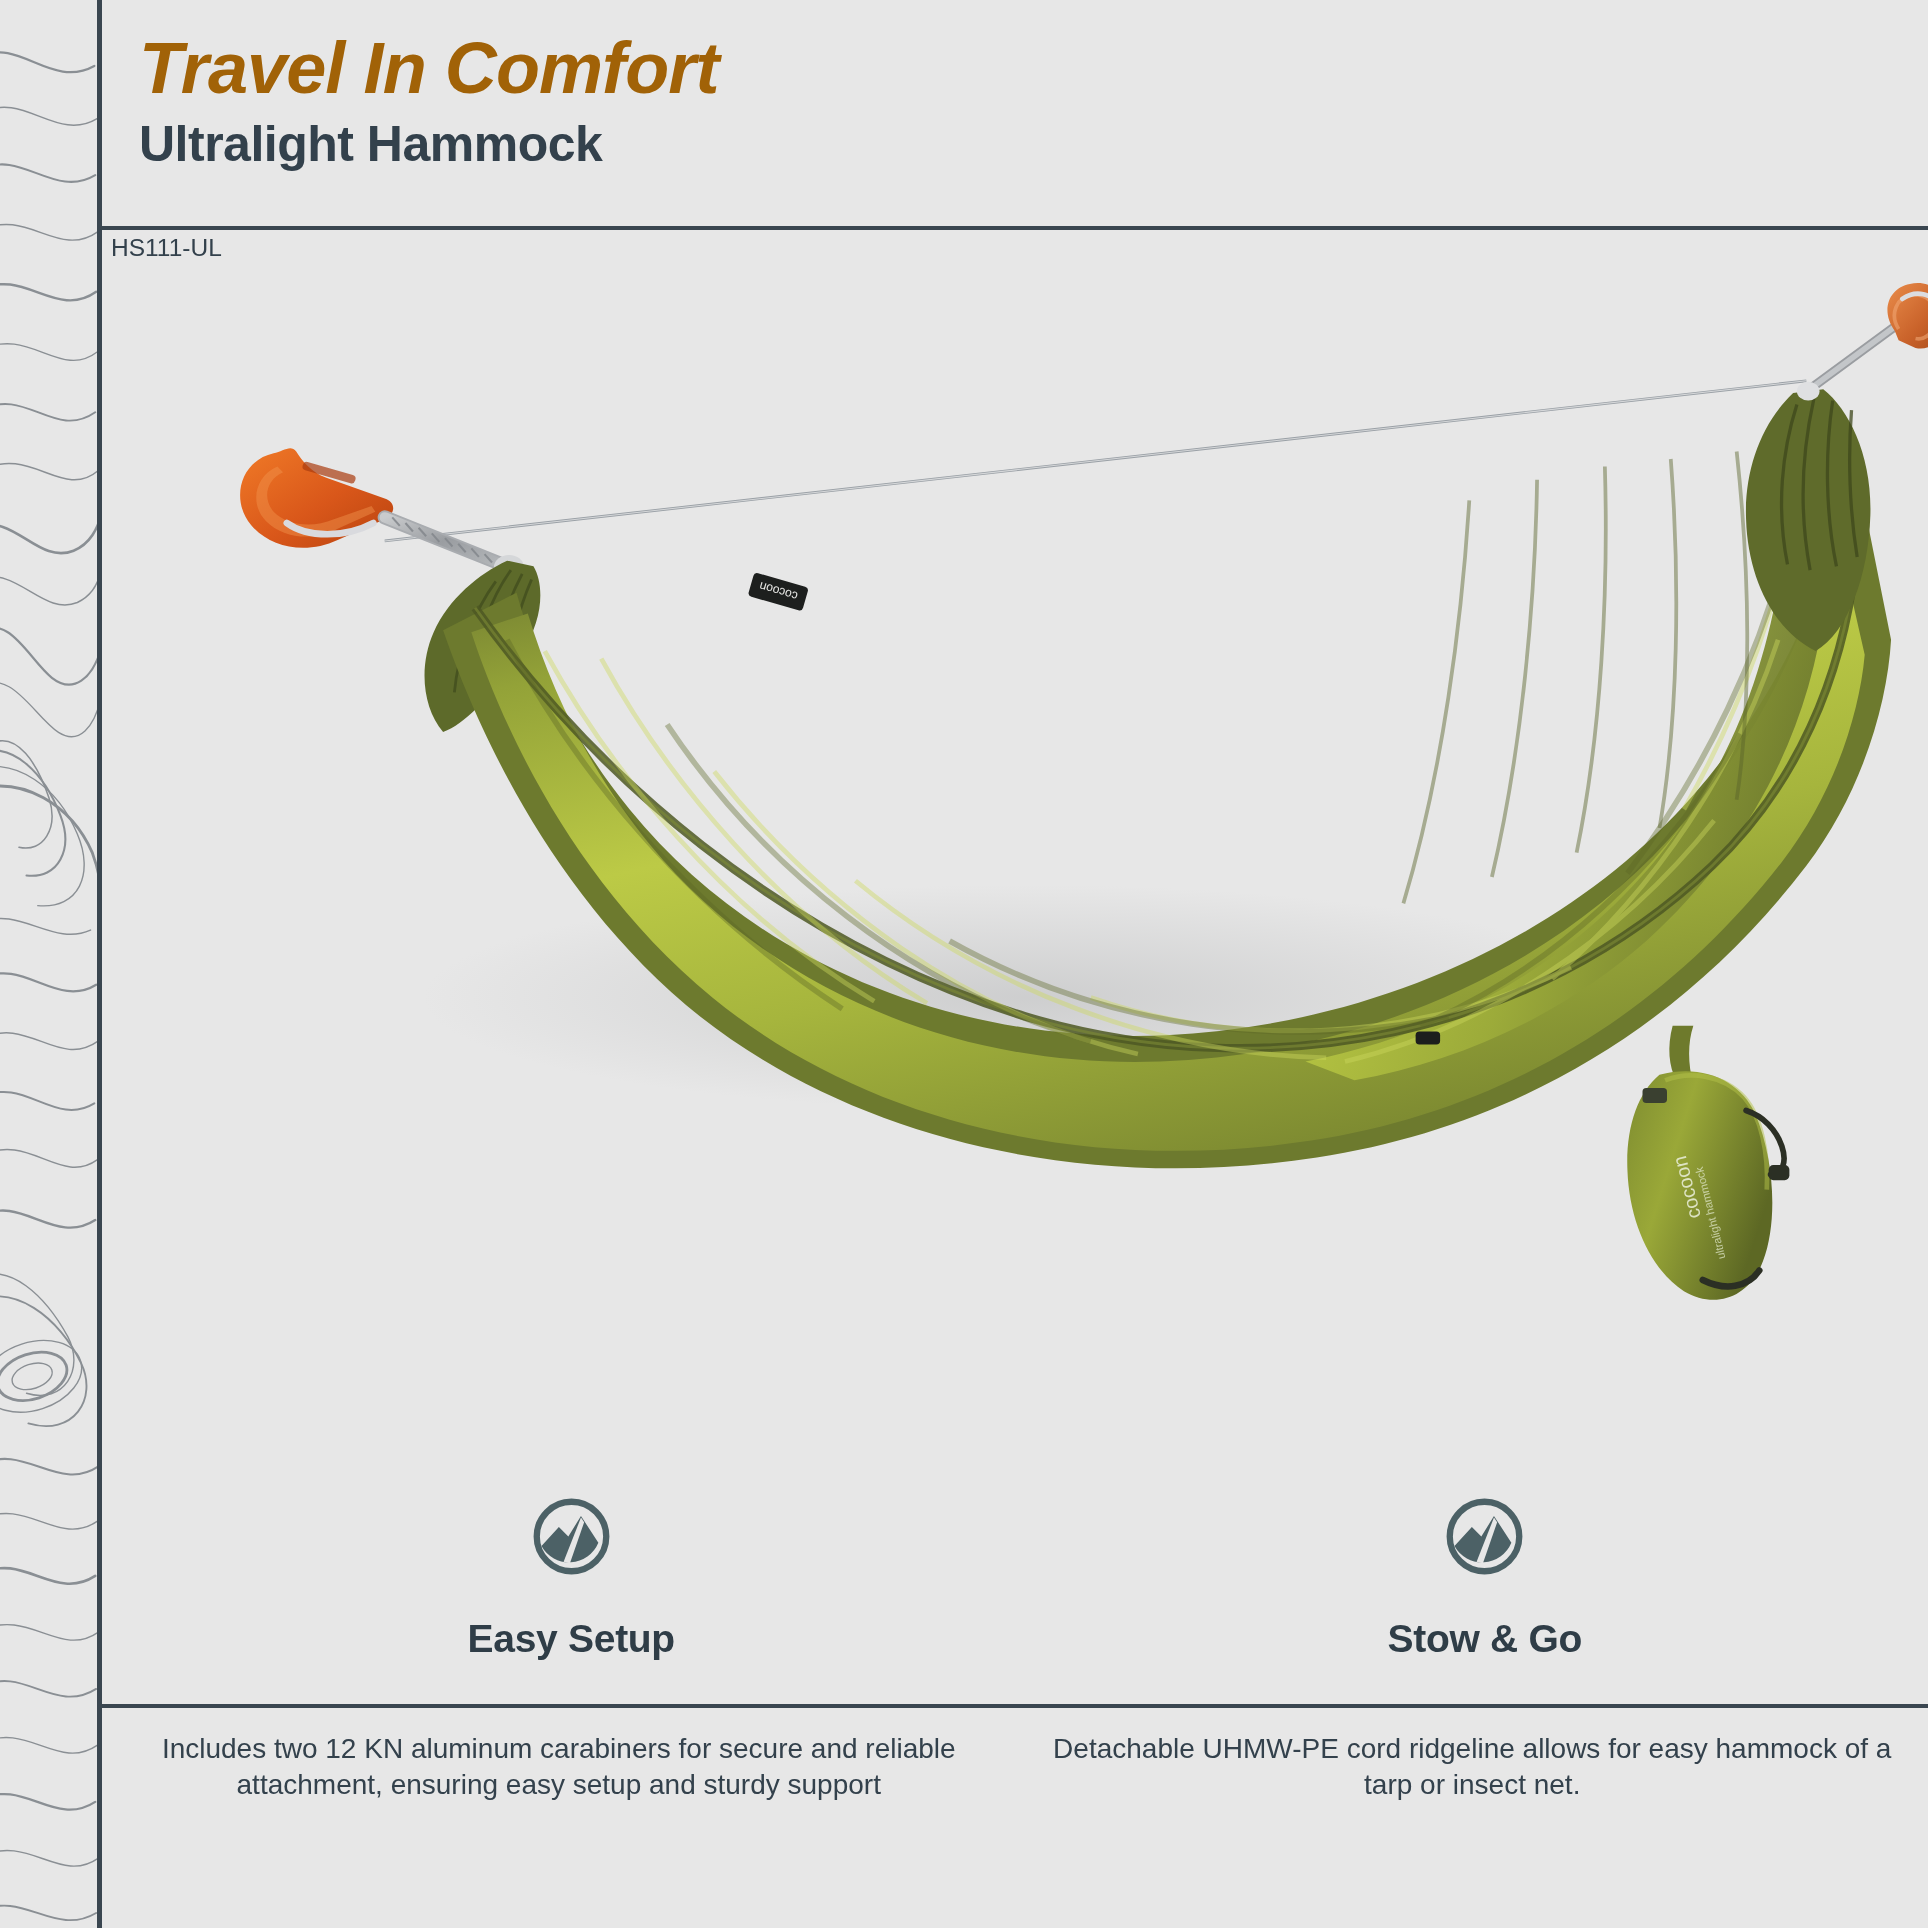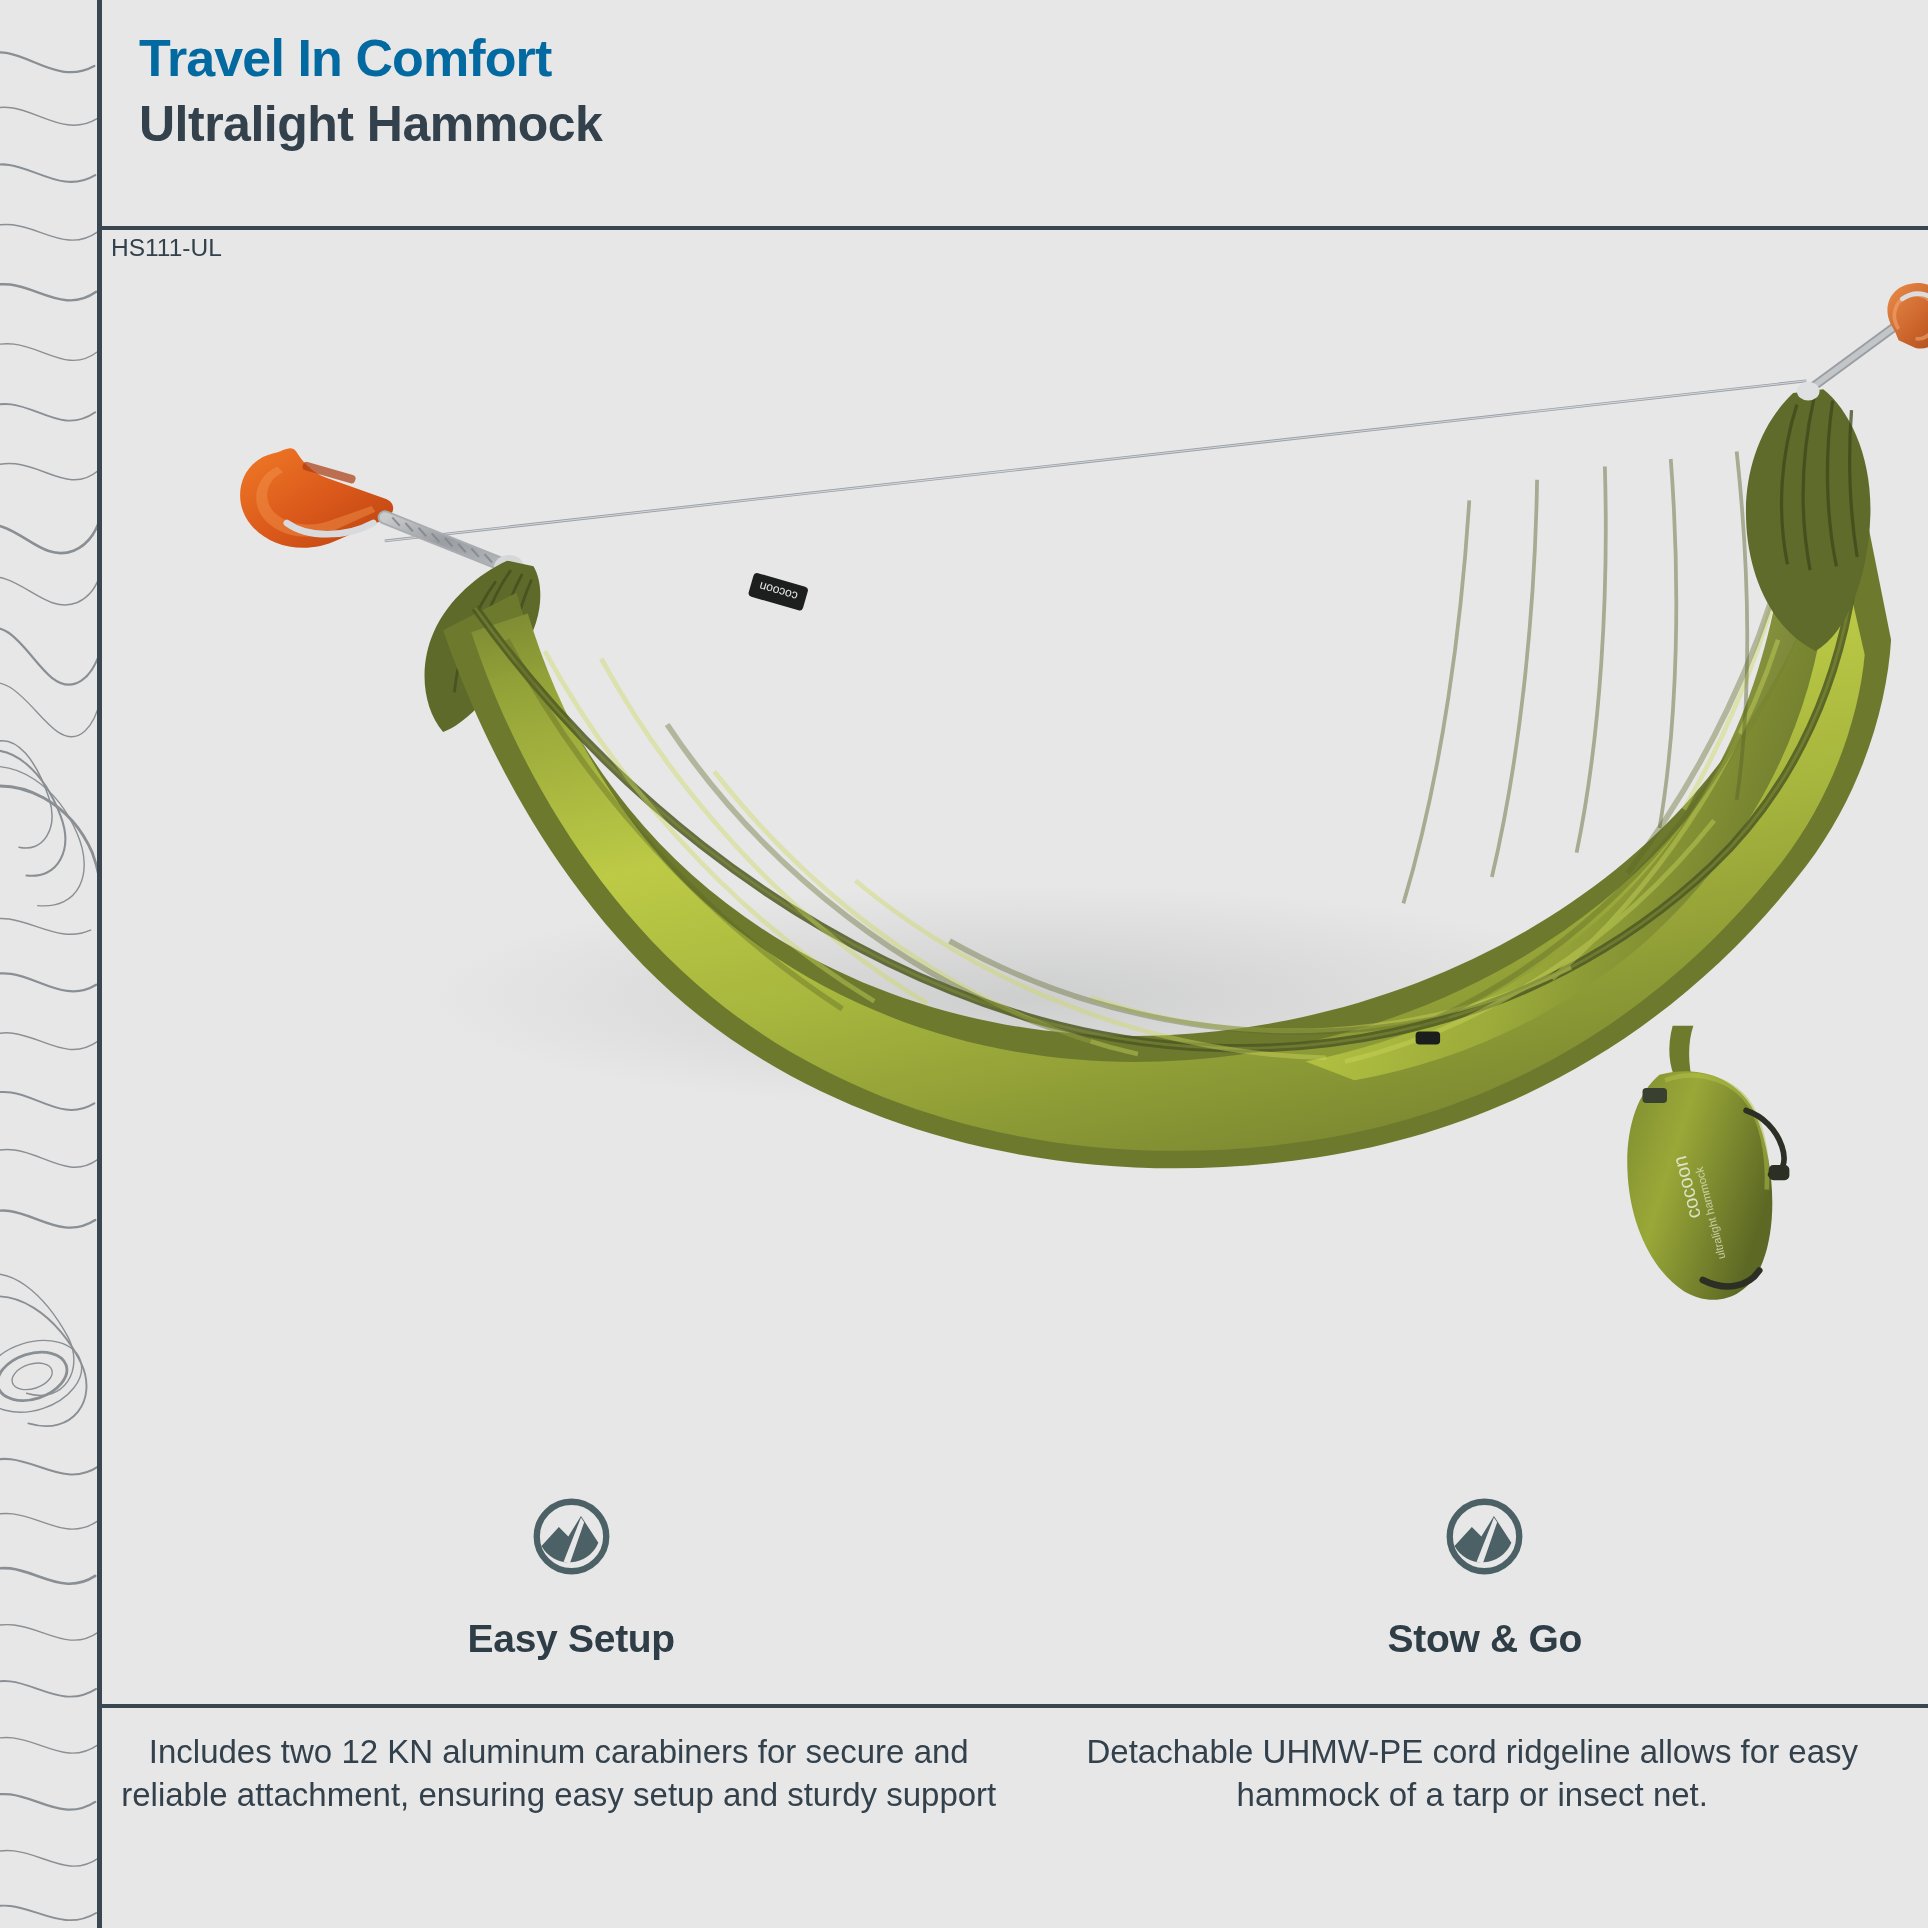--- a/index.html
+++ b/index.html
@@ -18,22 +18,22 @@
   }
   #topo-strip svg { display:block; }
   #topo-border {
     position:absolute; left:97px; top:0; width:4.7px; height:1928px;
     background:#3a4650;
   }
 
   
   #header { position:absolute; left:139px; top:32px; width:1601px; }
   #title {
-    font-size:52px; font-weight:bold; color:#0369a1;
-    letter-spacing:-0.9px; line-height:1.02;
+    font-size:72px; font-weight:bold; color:#a16207;
+    letter-spacing:-0.9px; line-height:1.02;font-style:italic;
   }
   #subtitle {
     font-size:50px; font-weight:bold; color:#33414c;
     letter-spacing:-0.5px; margin-top:13px; line-height:1.05;
   }
 
   .rule {
     position:absolute; left:99px; height:3.8px;
     background:#3a4650; right:0;
   }
@@ -70,21 +70,21 @@
     font-size:39px; font-weight:bold; color:#2f3d47;
     letter-spacing:-0.3px; text-align:center;
   }
 
   #descriptions {
     position:absolute; left:102px; top:1731px;
     width:1827px; display:flex;
   }
   .desc-col {
     flex:1; padding:0 17px;
-    font-size:33px; line-height:1.30;
+    font-size:28px; line-height:1.30;
     color:#33414c; text-align:center;
   }
 </style>
 </head>
 <body>
 
 <div id="topo-strip">
   <svg width="101" height="1928" viewBox="0 0 107 2048" xmlns="http://www.w3.org/2000/svg">
     <g fill="none" stroke="#8a8f94" stroke-linecap="round">
       <path d="M-20 60 C 20 40, 55 95, 100 70" stroke-width="2.4"></path>

